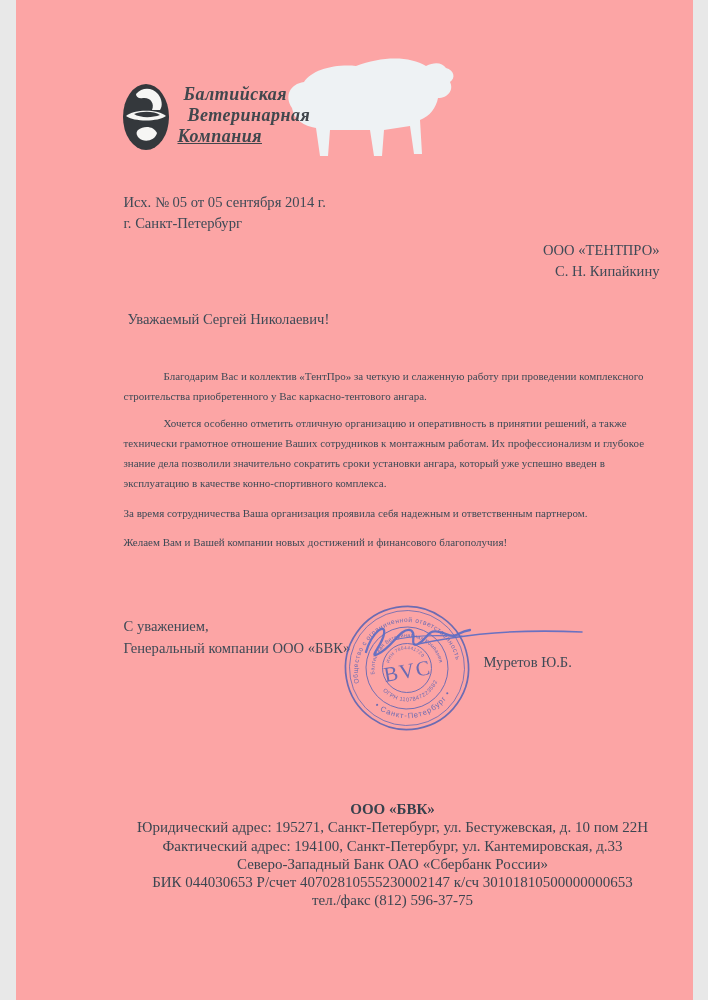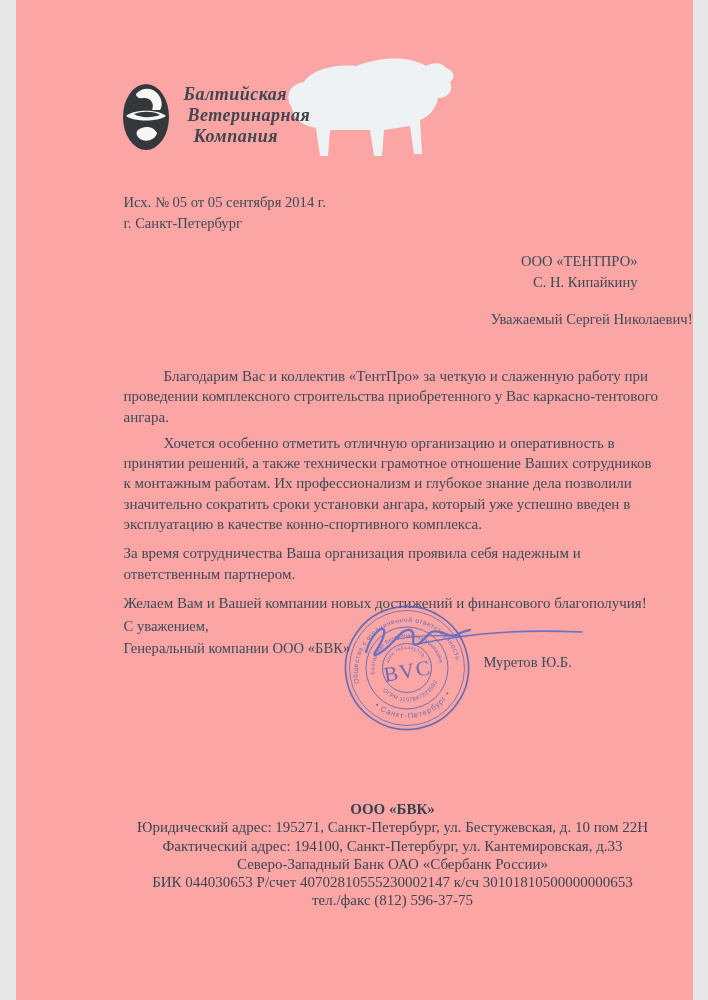--- a/index.html
+++ b/index.html
@@ -20,27 +20,27 @@
   
   .logo-oval { position:absolute; left:106px; top:82px; }
   .logo-text {
     position:absolute; left:160px; top:84px;
     font-style:italic; font-weight:bold;
     font-size:18px; line-height:21px; color:#41474d;
     letter-spacing:.5px;
   }
   .logo-text .l1 { margin-left:8px; display:block; }
   .logo-text .l2 { margin-left:12px;  display:block; }
-  .logo-text .l3 { margin-left:18px; display:block; }
+  .logo-text .l3 { margin-left:2px; display:block;text-decoration:underline; }
 
   .ref-block { left:108px; top:192px; font-size:14.6px; line-height:20.5px; }
-  .recipient { right:55px; top:240px; font-size:14.6px; line-height:21px; text-align:right;margin-top:11px; }
-  .salutation { left:112px; right:0; top:311px; text-align:right; font-size:14.6px; }
+  .recipient { right:33px; top:240px; font-size:14.6px; line-height:21px; text-align:right; }
+  .salutation { left:112px; right:0; top:311px; text-align:left; font-size:14.6px; }
 
-  .body-text { left:108px; top:366px; width:536px; font-size:15px; line-height:20.3px; }
+  .body-text { left:108px; top:366px; width:536px; font-size:11px; line-height:20.3px; }
   .body-text p { margin:0 0 6px 0; }
   .body-text p.indent { text-indent:40px; }
   .body-text p.gap { margin-bottom:9px; }
 
   .closing { left:108px; top:616px; font-size:14.6px; line-height:21.5px; }
   .exec-name { left:468px; top:654px; font-size:14.6px; }
 
   .stamp { position:absolute; left:325px; top:602px; opacity:.82; }
   .sig   { position:absolute; left:342px; top:610px; opacity:.9; }
 

